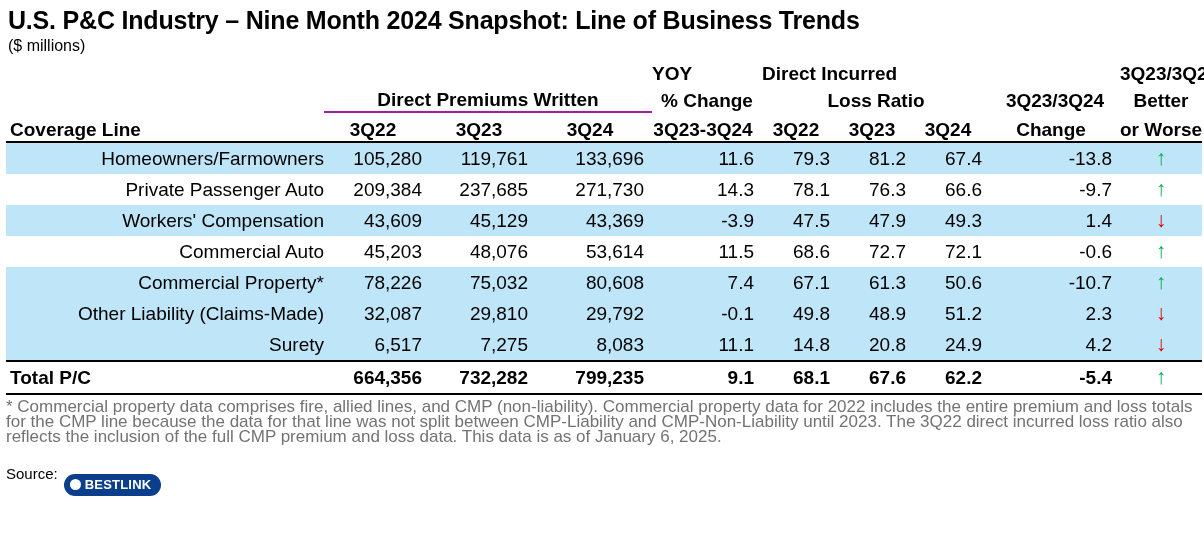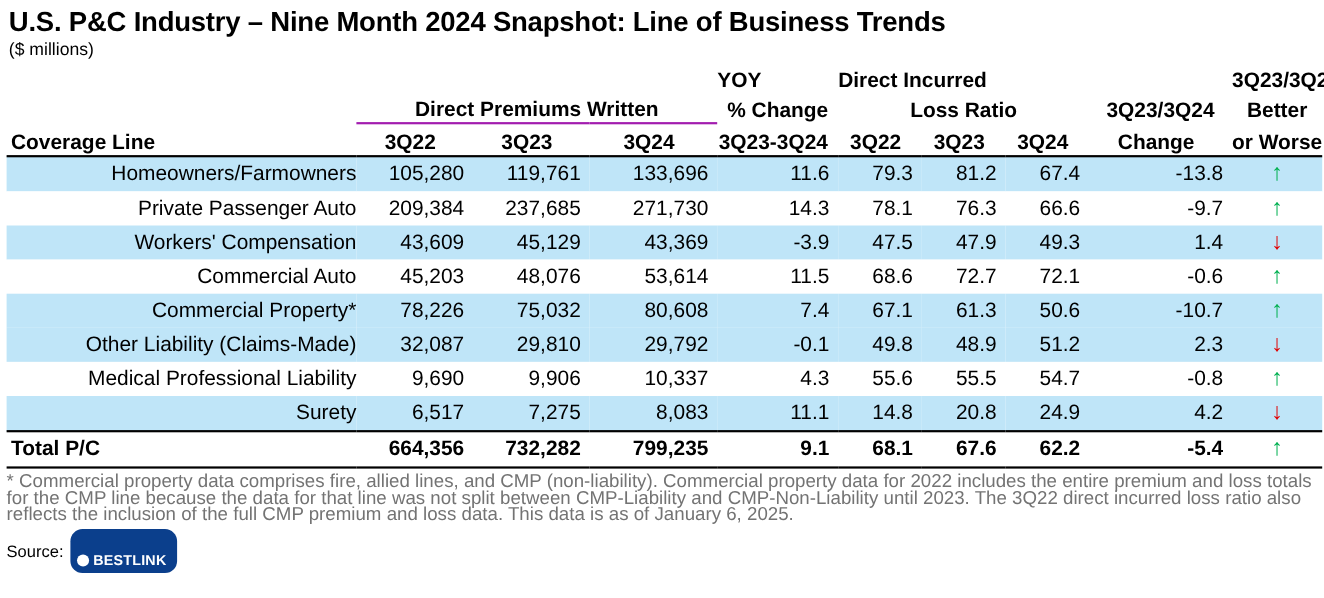--- a/index.html
+++ b/index.html
@@ -120,22 +120,23 @@
     align-items: center;
     gap: 6px;
     padding: 6px 0 0 6px;
     font-size: 15px;
   }
   .bestlink {
     display: inline-flex;
     align-items: center;
     background: #0b3f8c;
     border-radius: 11px;
-    padding: 18px 10px 2px 6px;
+    padding: 0 10px 2px 6px;
     height: 20px;
+    margin-top: 24px;
   }
   .bestlink .dot {
     width: 11px; height: 11px;
     border-radius: 50%;
     background: #ffffff;
     margin-right: 4px;
     display: inline-block;
   }
   .bestlink .bl-text {
     color: #ffffff;
@@ -269,32 +270,20 @@
         <td class="num">29,810</td>
         <td class="num">29,792</td>
         <td class="num">-0.1</td>
         <td class="num">49.8</td>
         <td class="num">48.9</td>
         <td class="num">51.2</td>
         <td class="num">2.3</td>
         <td class="ctr"><span class="arrow-down">↓</span></td>
       </tr>
 
-      <tr class="datarow plain">
-        <td class="lbl">Medical Professional Liability</td>
-        <td class="num">9,690</td>
-        <td class="num">9,906</td>
-        <td class="num">10,337</td>
-        <td class="num">4.3</td>
-        <td class="num">55.6</td>
-        <td class="num">55.5</td>
-        <td class="num">54.7</td>
-        <td class="num">-0.8</td>
-        <td class="ctr"><span class="arrow-up">↑</span></td>
-      </tr>
 
       <tr class="datarow shade">
         <td class="lbl">Surety</td>
         <td class="num">6,517</td>
         <td class="num">7,275</td>
         <td class="num">8,083</td>
         <td class="num">11.1</td>
         <td class="num">14.8</td>
         <td class="num">20.8</td>
         <td class="num">24.9</td>

